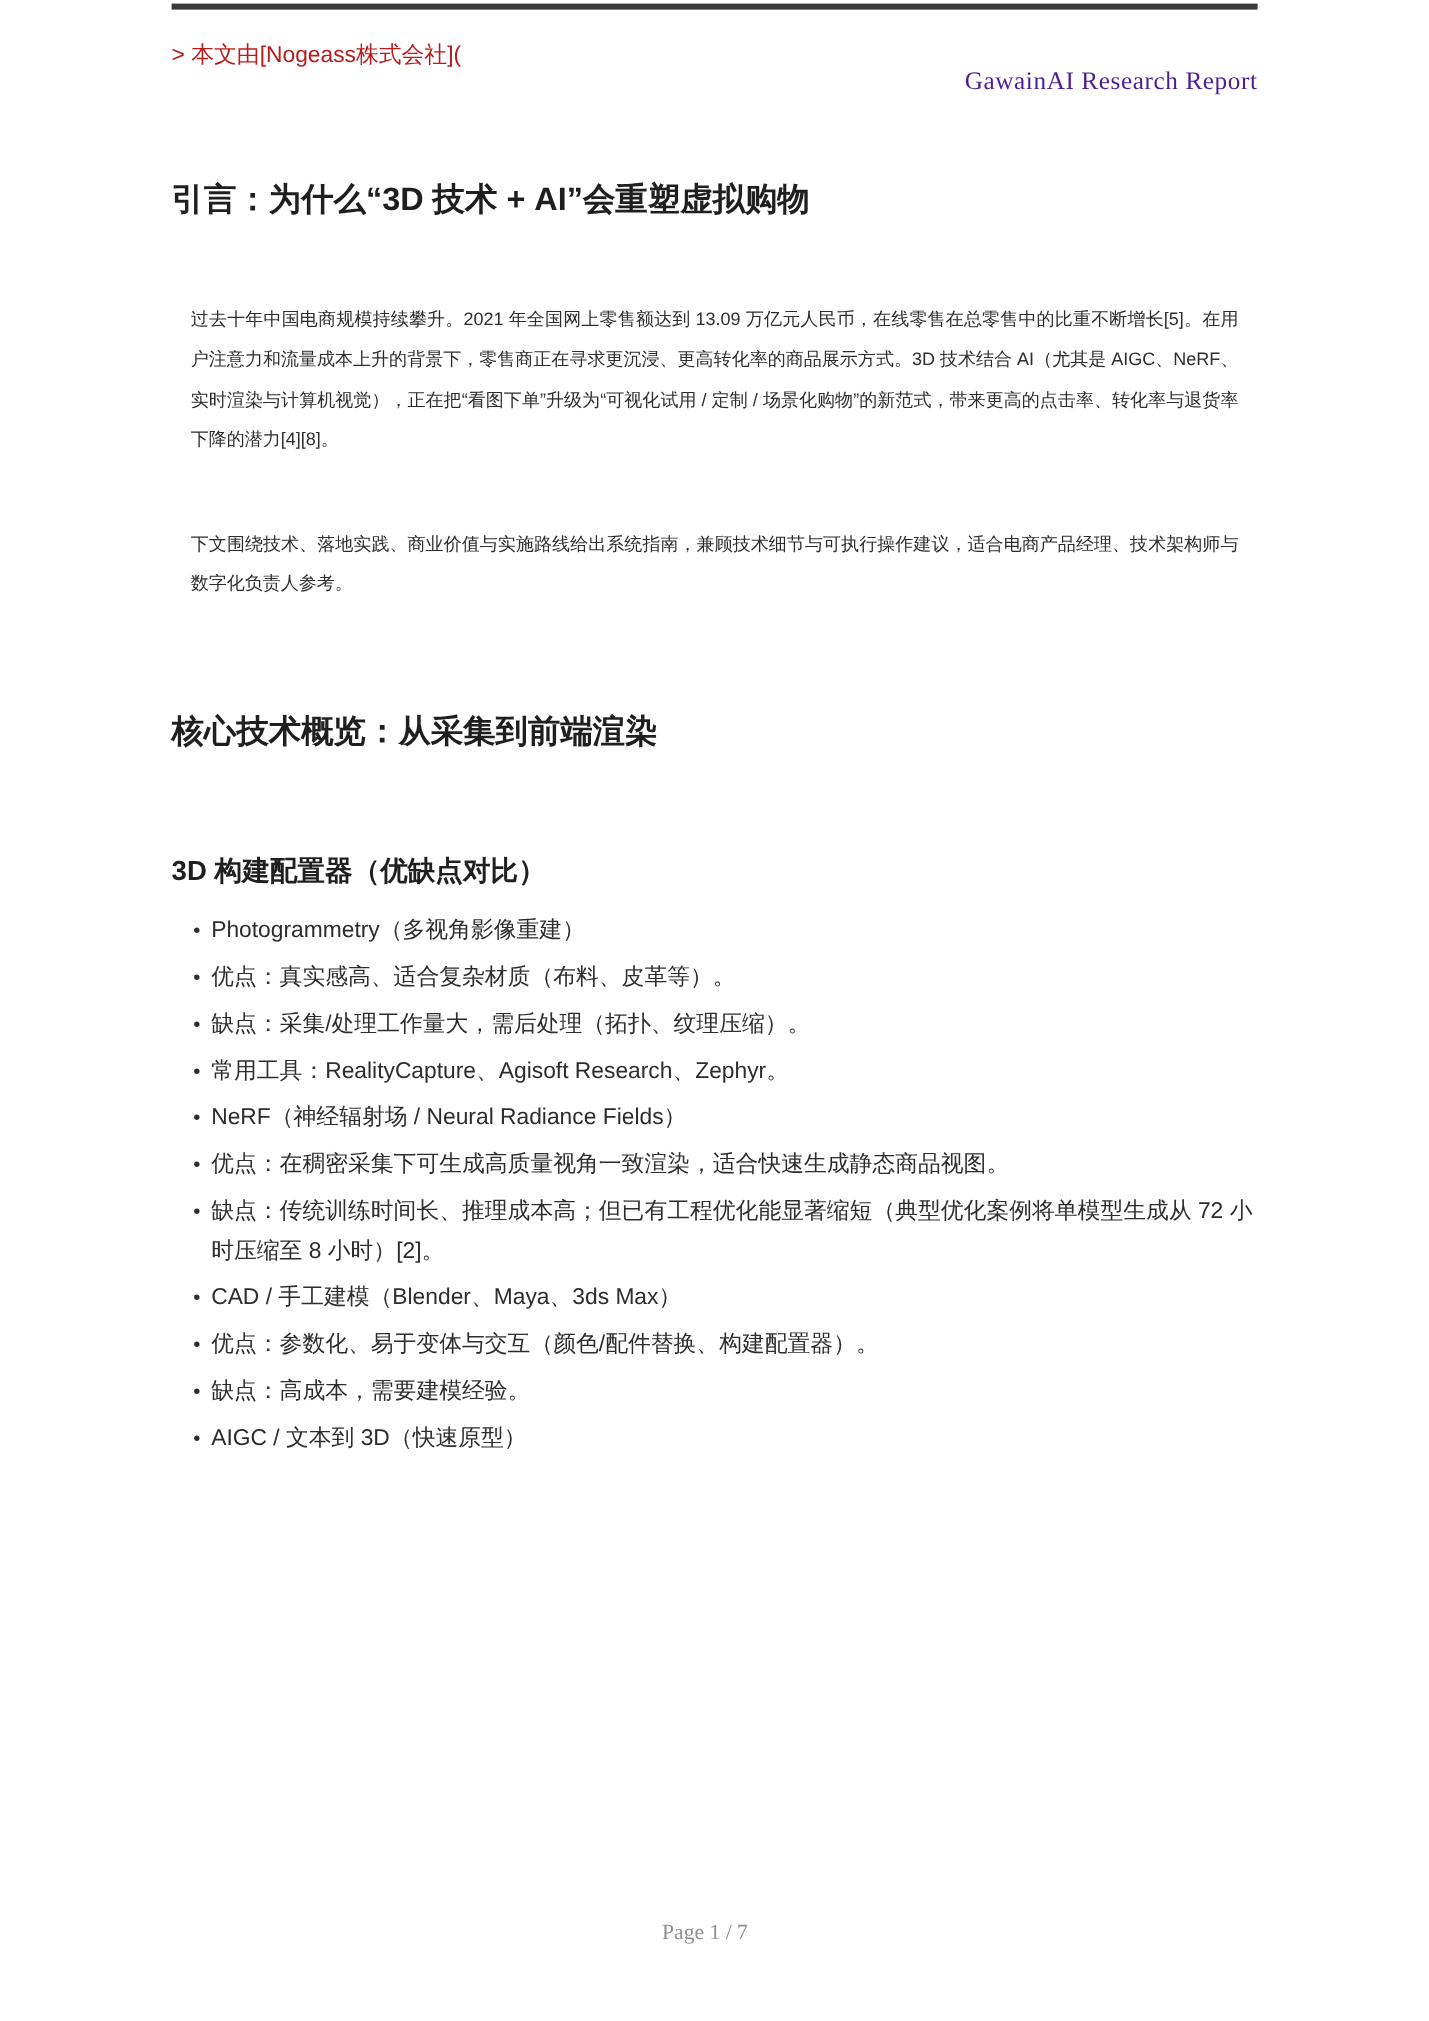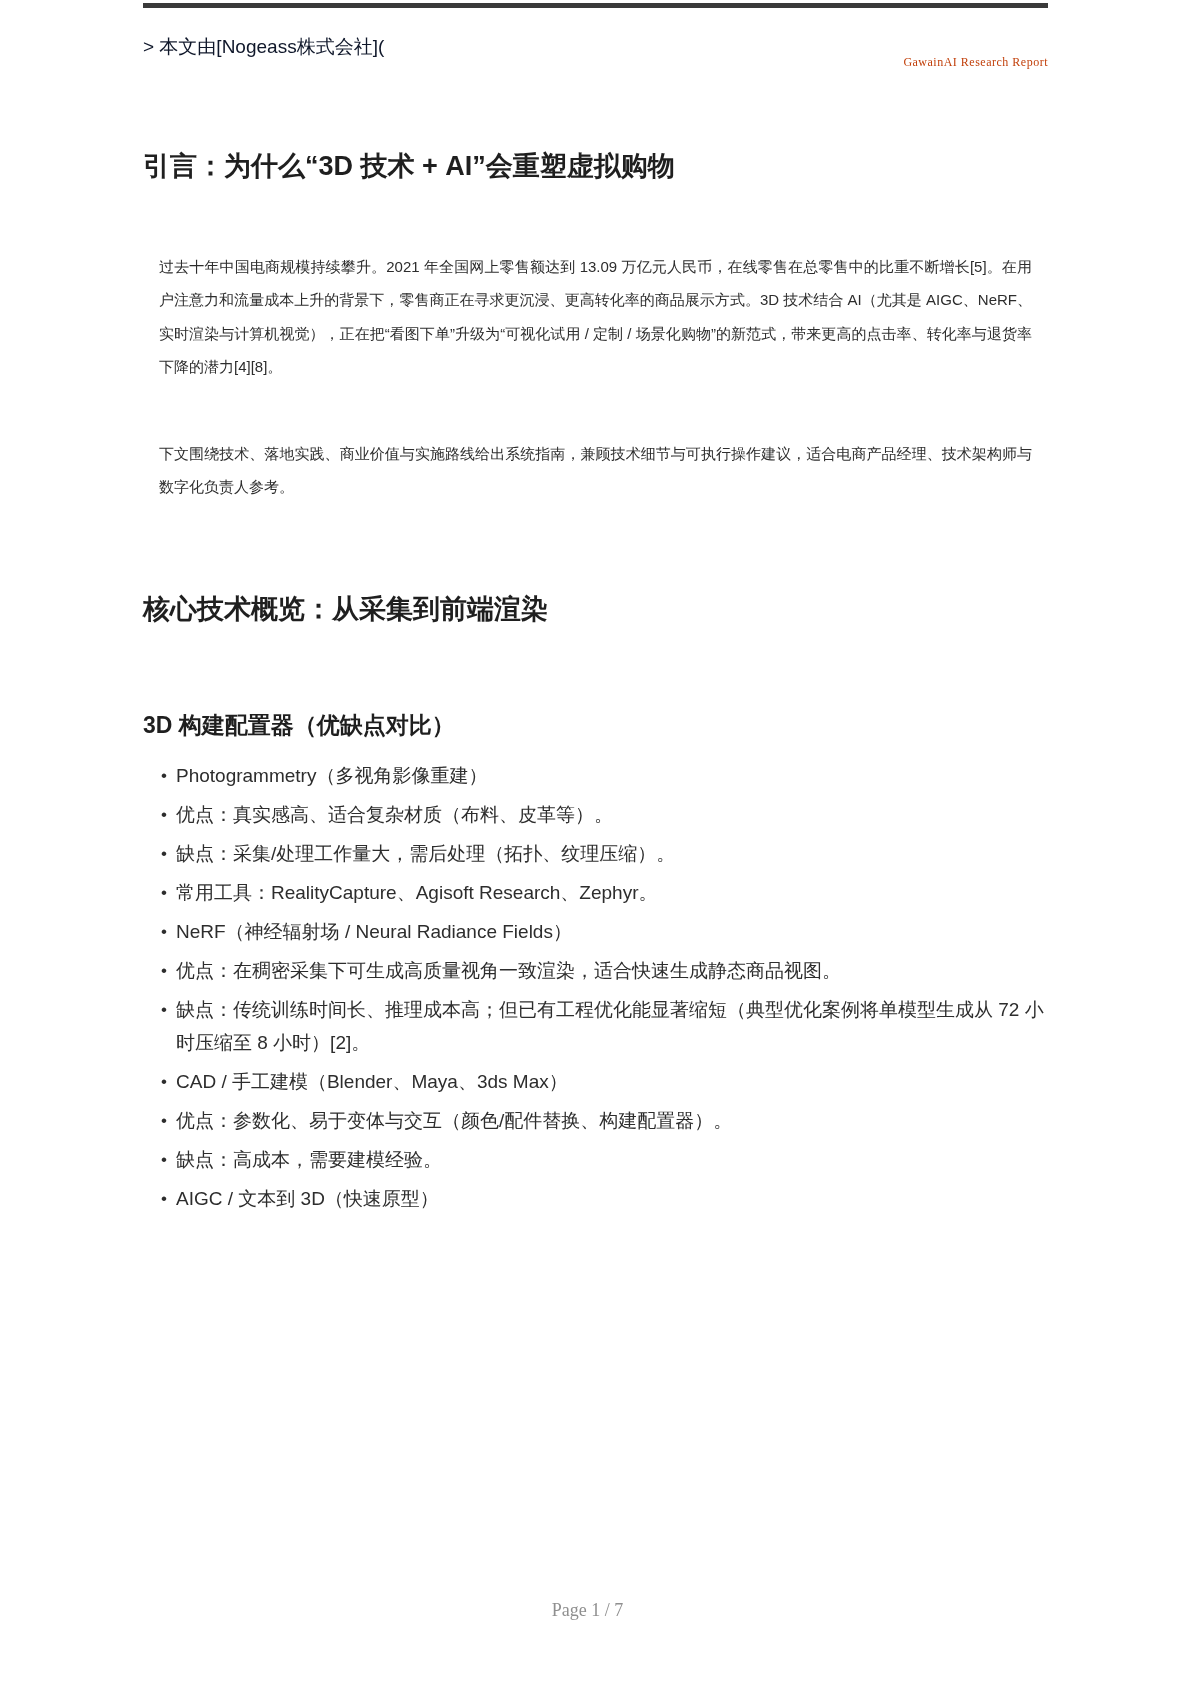--- a/index.html
+++ b/index.html
@@ -15,22 +15,22 @@
     background: #ffffff;
     overflow: hidden;
     font-family: "Liberation Sans", "DejaVu Sans", sans-serif;
     color: #2d2d2d;
   }
   .report-header {
     position: absolute;
     top: 55px;
     right: 143px;
     font-family: "Liberation Serif", "DejaVu Serif", serif;
-    font-size: 12px;
-    color: #c2410c;
+    font-size: 21px;
+    color: #4c1d95;
     letter-spacing: 0.5px;
   }
   .content {
     position: absolute;
     left: 143px;
     top: 0;
     width: 905px;
   }
   h1.doc-title {
     margin: 164px 0 0 0;
@@ -41,21 +41,21 @@
   }
   hr.title-divider {
     margin: 3px 0 0 0;
     border: none;
     border-top: 5px solid #3a3a3a;
   }
   .byline {
     margin-top: 22px;
     font-size: 19px;
     line-height: 33px;
-    color: #0f172a;
+    color: #b91c1c;
   }
   h2.section-heading {
     font-size: 27px;
     line-height: 40px;
     font-weight: 700;
     color: #1f1f1f;
     margin: 0;
   }
   h2.intro-heading { margin-top: 83px; }
   h2.tech-heading  { margin-top: 86px; }

